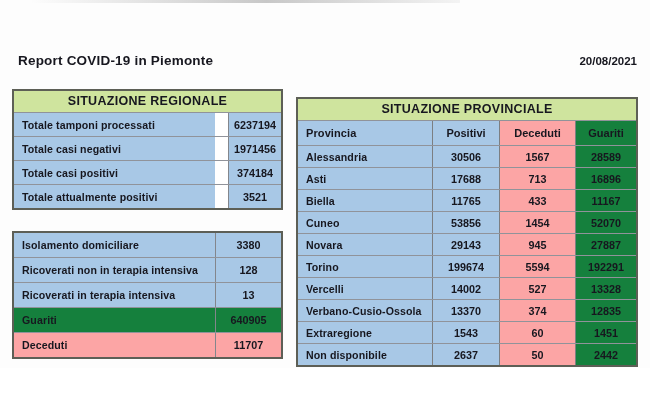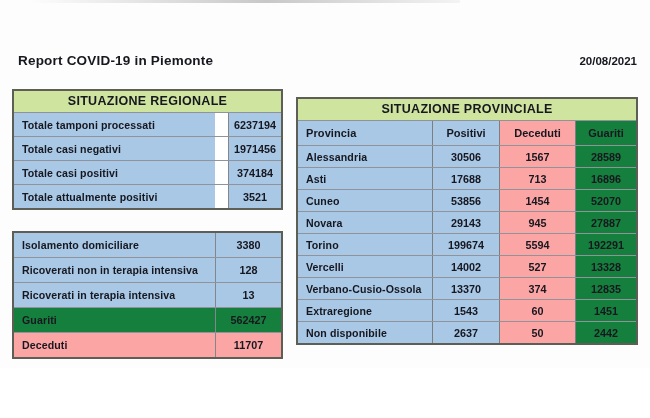--- a/index.html
+++ b/index.html
@@ -87,21 +87,21 @@
     <div class="trow">
       <div class="cell lbl c-label bg-blue">Ricoverati non in terapia intensiva</div>
       <div class="cell num c-value bg-blue">128</div>
     </div>
     <div class="trow">
       <div class="cell lbl c-label bg-blue">Ricoverati in terapia intensiva</div>
       <div class="cell num c-value bg-blue">13</div>
     </div>
     <div class="trow">
       <div class="cell lbl c-label bg-green">Guariti</div>
-      <div class="cell num c-value bg-green">562427</div>
+      <div class="cell num c-value bg-green">640905</div>
     </div>
     <div class="trow">
       <div class="cell lbl c-label bg-gray">Deceduti</div>
       <div class="cell num c-value bg-gray">11707</div>
     </div>
   </div>
 
   <div class="tbl tbl-prov">
     <div class="thead">SITUAZIONE PROVINCIALE</div>
 
@@ -116,20 +116,26 @@
       <div class="cell lbl c-prov bg-blue">Alessandria</div>
       <div class="cell num c-pos bg-blue">30506</div>
       <div class="cell num c-dec bg-gray">1567</div>
       <div class="cell num c-gua bg-green">28589</div>
     </div>
     <div class="trow prov-datarow">
       <div class="cell lbl c-prov bg-blue">Asti</div>
       <div class="cell num c-pos bg-blue">17688</div>
       <div class="cell num c-dec bg-gray">713</div>
       <div class="cell num c-gua bg-green">16896</div>
+    </div>
+    <div class="trow prov-datarow">
+      <div class="cell lbl c-prov bg-blue">Biella</div>
+      <div class="cell num c-pos bg-blue">11765</div>
+      <div class="cell num c-dec bg-gray">433</div>
+      <div class="cell num c-gua bg-green">11167</div>
     </div>
     <div class="trow prov-datarow">
       <div class="cell lbl c-prov bg-blue">Cuneo</div>
       <div class="cell num c-pos bg-blue">53856</div>
       <div class="cell num c-dec bg-gray">1454</div>
       <div class="cell num c-gua bg-green">52070</div>
     </div>
     <div class="trow prov-datarow">
       <div class="cell lbl c-prov bg-blue">Novara</div>
       <div class="cell num c-pos bg-blue">29143</div>

